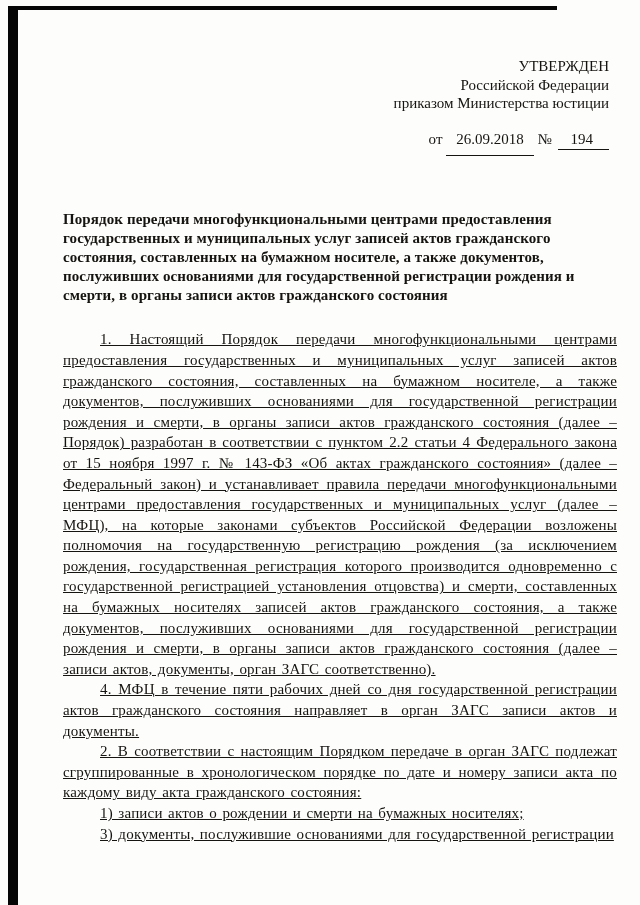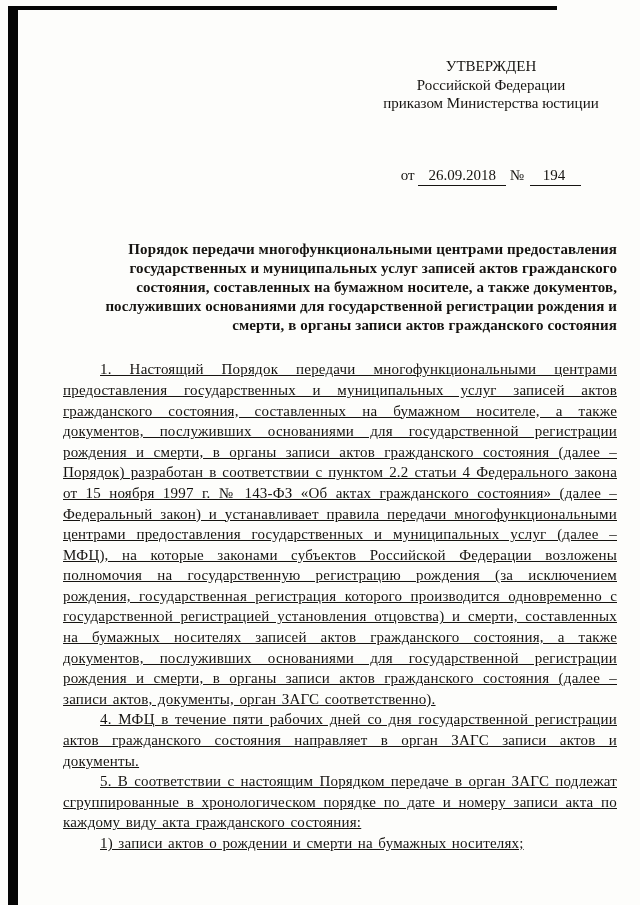--- a/index.html
+++ b/index.html
@@ -22,45 +22,44 @@
     width: 549px; height: 4px;
     background: #060606;
   }
   .content {
     position: absolute; left: 63px; top: 0;
     width: 554px;
   }
   .approval {
     width: 236px;
     margin: 57px 8px 0 auto;
-    text-align: center;
+    text-align: right;
     font-size: 15px;
     line-height: 18.6px;
   }
   .order-line {
     margin-top: 17px;
     white-space: nowrap;
     font-size: 15px;
   }
   .u-date {
     display: inline-block;
     border-bottom: 1.6px solid #161411;
-    padding: 0 10px 1px 10px;
-    margin-top: 36px;
+    padding: 0 10px 7px 10px;
   }
   .u-num {
     display: inline-block;
     border-bottom: 1.6px solid #161411;
     padding: 0 16px 1px 13px;
     margin-left: 2px;
   }
   .doc-title {
     margin-top: 54px;
     font-weight: bold;
-    text-align: right;
+    text-align: left;
     font-size: 15px;
     line-height: 18.8px;
     letter-spacing: 0.1px;
   }
   .body-text {
     margin-top: 25px;
     font-size: 15px;
     line-height: 20.6px;
     text-align: justify;
     letter-spacing: 0.2px;
@@ -90,17 +89,18 @@
       <span>№</span>
       <span class="u-num">194</span>
     </div>
   </div>
 
   <div class="doc-title">Порядок передачи многофункциональными центрами предоставления государственных и муниципальных услуг записей актов гражданского состояния, составленных на бумажном носителе, а также документов, послуживших основаниями для государственной регистрации рождения и смерти, в органы записи актов гражданского состояния</div>
 
   <div class="body-text">
     <p>1. Настоящий Порядок передачи многофункциональными центрами предоставления государственных и муниципальных услуг записей актов гражданского состояния, составленных на бумажном носителе, а также документов, послуживших основаниями для государственной регистрации рождения и смерти, в органы записи актов гражданского состояния (далее – Порядок) разработан в соответствии с пунктом 2.2 статьи 4 Федерального закона от 15 ноября 1997 г. № 143-ФЗ «Об актах гражданского состояния» (далее – Федеральный закон) и устанавливает правила передачи многофункциональными центрами предоставления государственных и муниципальных услуг (далее – МФЦ), на которые законами субъектов Российской Федерации возложены полномочия на государственную регистрацию рождения (за исключением рождения, государственная регистрация которого производится одновременно с государственной регистрацией установления отцовства) и смерти, составленных на бумажных носителях записей актов гражданского состояния, а также документов, послуживших основаниями для государственной регистрации рождения и смерти, в органы записи актов гражданского состояния (далее – записи актов, документы, орган ЗАГС соответственно).</p>
     <p>4. МФЦ в течение пяти рабочих дней со дня государственной регистрации актов гражданского состояния направляет в орган ЗАГС записи актов и документы.</p>
-    <p>5. В соответствии с настоящим Порядком передаче в орган ЗАГС подлежат сгруппированные в хронологическом порядке по дате и номеру записи акта по каждому виду акта гражданского состояния:</p>
+    <p>2. В соответствии с настоящим Порядком передаче в орган ЗАГС подлежат сгруппированные в хронологическом порядке по дате и номеру записи акта по каждому виду акта гражданского состояния:</p>
     <p>1) записи актов о рождении и смерти на бумажных носителях;</p>
+    <p>3) документы, послужившие основаниями для государственной регистрации</p>
   </div>
 
 </div>
 
 </body></html>

